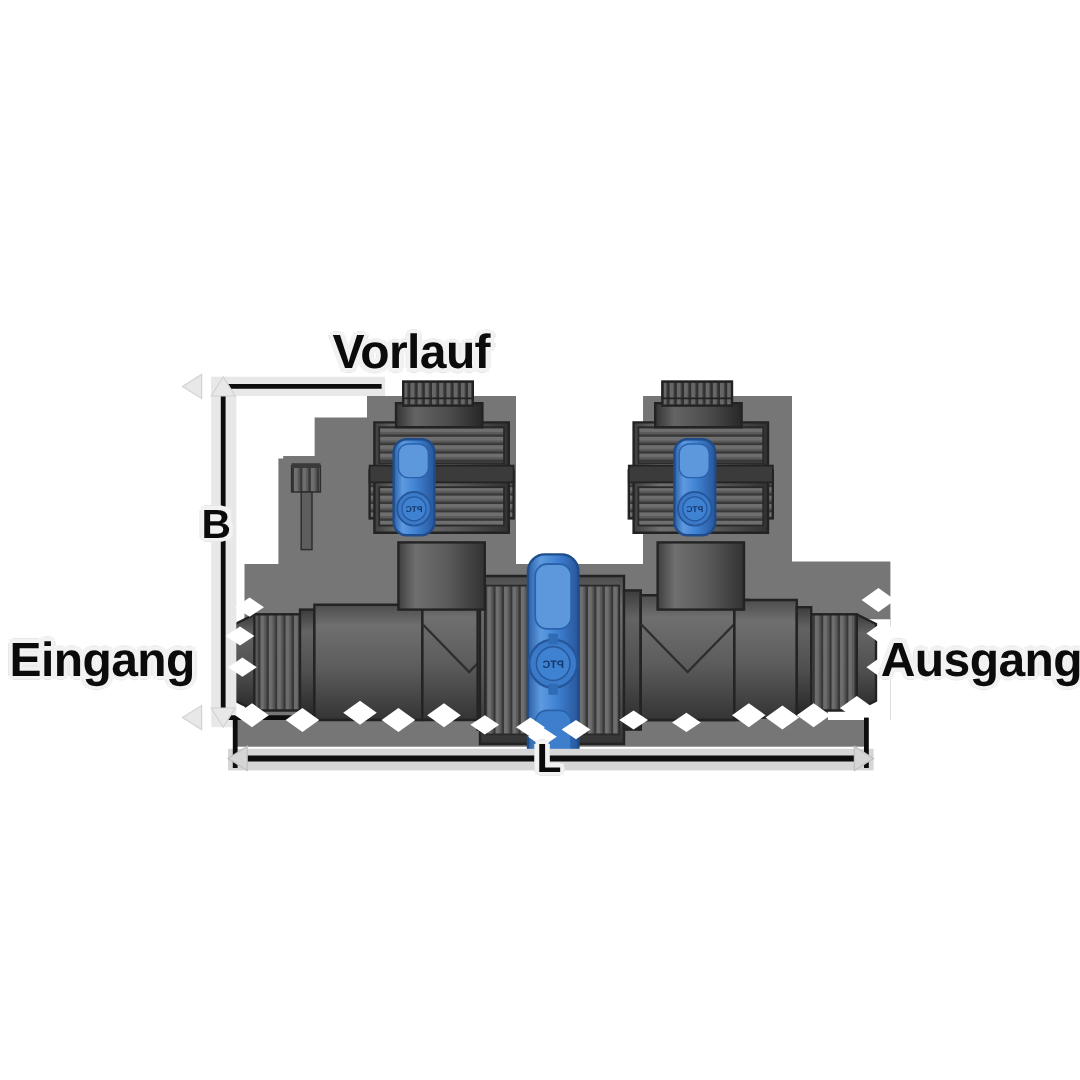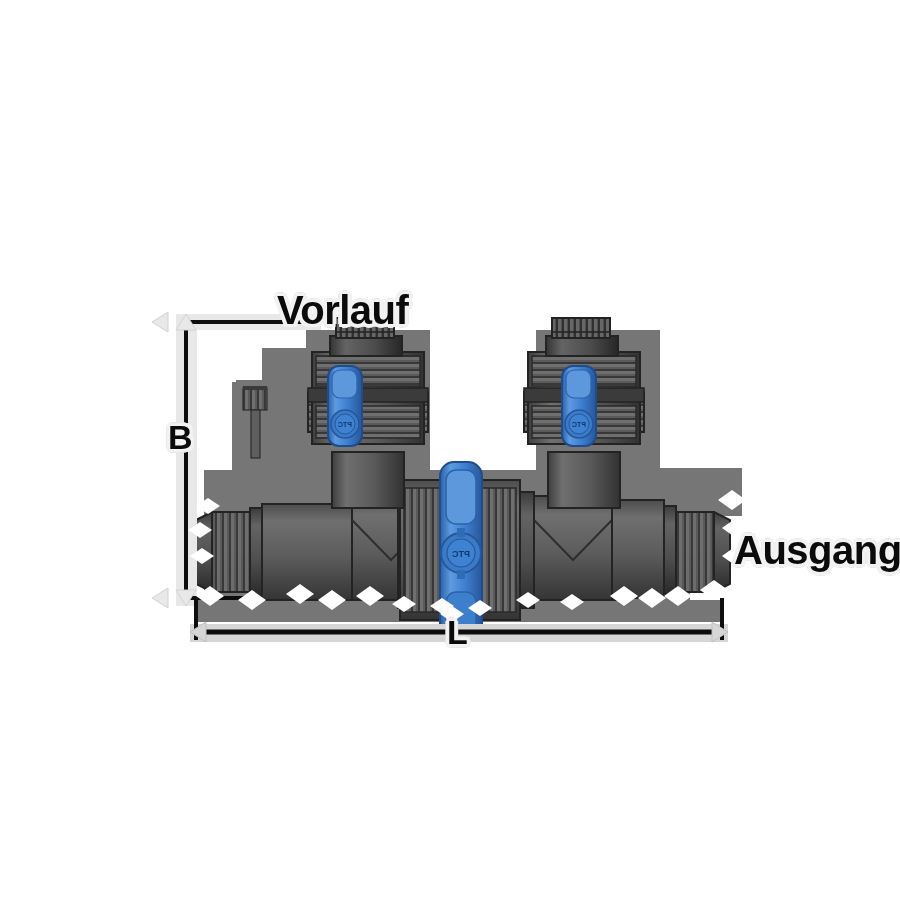--- a/index.html
+++ b/index.html
@@ -37,21 +37,21 @@
     text-shadow:
       -3px -3px 0 #f2f2f2,  3px -3px 0 #f2f2f2,
       -3px  3px 0 #f2f2f2,  3px  3px 0 #f2f2f2,
       -3px  0   0 #f2f2f2,  3px  0   0 #f2f2f2,
        0   -3px 0 #f2f2f2,  0    3px 0 #f2f2f2,
       -4px  0   0 #e8e8e8,  4px  0   0 #e8e8e8,
        0   -4px 0 #e8e8e8,  0    4px 0 #e8e8e8;
   }
   .lbl-port { font-size: 40px; }
   .lbl-dim  { font-size: 34px; }
-  #lbl-vorlauf  { left: 277px; top: 288px; }
+  #lbl-vorlauf  { left: 277px; top: 272px; }
   #lbl-rucklauf { left: 489px; top: 272px; }
   #lbl-eingang  { left: 8px;   top: 528px; }
   #lbl-ausgang  { left: 734px; top: 528px; }
   #lbl-b        { left: 168px; top: 418px; }
   #lbl-l        { left: 447px; top: 613px; }
 </style>
 </head>
 <body>
 
 <div id="stage">
@@ -291,20 +291,21 @@
       <polygon points="718,500 732,490 746,500 732,510"></polygon>
       <polygon points="722,528 736,518 750,528 736,538"></polygon>
       <polygon points="722,556 736,546 750,556 736,566"></polygon>
       <polygon points="440,614 452,606 464,614 452,622"></polygon>
     </g>
   </svg>
 
   <div class="halo-label lbl-port" id="lbl-vorlauf">Vorlauf</div>
 
 
+  <div class="halo-label lbl-port" id="lbl-eingang">Eingang</div>
 
   <div class="halo-label lbl-port" id="lbl-ausgang">Ausgang</div>
 
   <div class="halo-label lbl-dim" id="lbl-b">B</div>
 
   <div class="halo-label lbl-dim" id="lbl-l">L</div>
 
 </div>
 
 </body></html>

